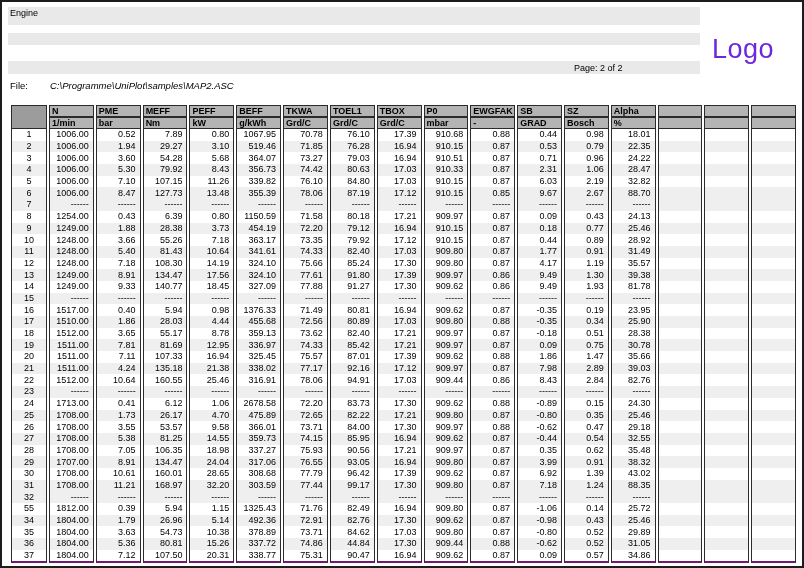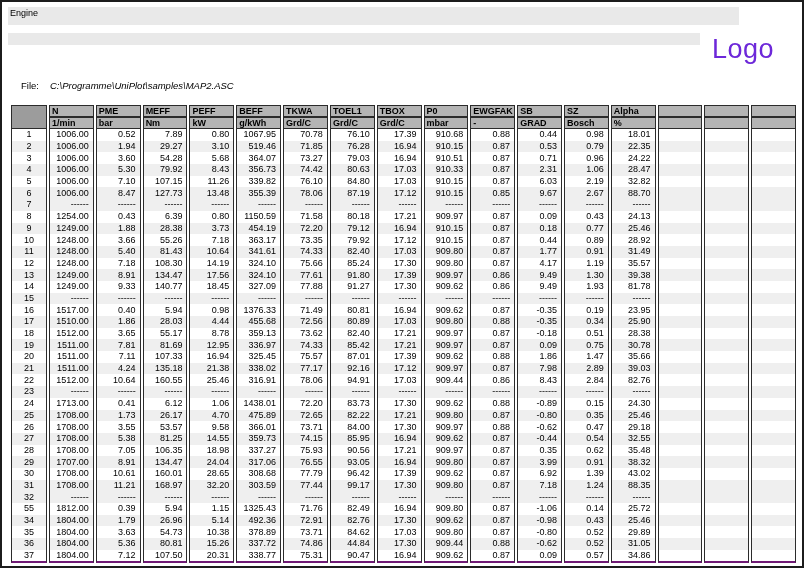--- a/index.html
+++ b/index.html
@@ -1,45 +1,48 @@
 <!DOCTYPE html>
 <html><head>
 <meta charset="utf-8">
 <style>
   html,body{margin:0;padding:0;background:#fff;}
   body{width:804px;height:568px;position:relative;font-family:"Liberation Sans",sans-serif;overflow:hidden;}
   .page{position:absolute;left:0;top:0;width:804px;height:568px;box-sizing:border-box;border:2px solid #1c1c1c;background:#fff;}
   .bar{position:absolute;left:6px;width:692px;background:#e9e9e9;}
-  .bar1{top:5px;height:18px;padding-left:39px;}
+  .bar1{top:5px;height:18px;}
   .bar2{top:31px;height:12px;}
   .bar3{top:59px;height:13px;}
   .engine-label{position:absolute;left:2px;top:1px;font-size:9px;color:#000;}
   .pagelbl{position:absolute;left:566px;top:2px;font-size:9px;color:#000;}
   .logo{position:absolute;top:32px;right:28px;font-size:27px;color:#6d28d9;letter-spacing:0.5px;}
-  .filerow{position:absolute;left:8px;top:78px;font-size:9.5px;color:#000;text-align:center;}
+  .filerow{position:absolute;left:8px;top:78px;font-size:9.5px;color:#000;}
   .filelbl{display:inline-block;width:40px;}
   .filepath{font-style:italic;}
   table.data-table{position:absolute;left:7px;top:103px;width:789px;border-collapse:separate;border-spacing:2px 0;table-layout:fixed;}
   table.data-table th, table.data-table td{overflow:hidden;white-space:nowrap;box-sizing:border-box;}
   thead th{background:#b4b4b4;border:1px solid #2b2b2b;height:12px;font-size:9px;font-weight:bold;text-align:left;padding:0 2px;color:#000;}
   thead th.corner{background:#9c9c9c;}
   tbody td{border-left:1px solid #2b2b2b;border-right:1px solid #2b2b2b;height:11.7px;font-size:9px;line-height:11px;text-align:right;padding:0 4px 0 0;color:#000;}
   tbody td.rownum{text-align:center;padding:0;}
   tbody tr.stripe td{background:#efefef;}
   tbody tr:last-child td{border-bottom:2px solid #701a75;}
 </style>
 </head>
 <body>
 
 <div class="page">
 
   <div class="bar bar1">
     <span class="engine-label">Engine</span>
   </div>
   <div class="bar bar2"></div>
+  <div class="bar bar3">
+    <span class="pagelbl">Page:  2 of 2</span>
+  </div>
 
   <div class="logo">Logo</div>
 
   <div class="filerow">
     <span class="filelbl">File:</span><span class="filepath">C:\Programme\UniPlot\samples\MAP2.ASC</span>
   </div>
 
   <table class="data-table">
     <colgroup>
       <col style="width:36px">
@@ -536,21 +539,21 @@
           <td></td>
           <td></td>
           <td></td>
         </tr>
         <tr>
           <td class="rownum">24</td>
           <td>1713.00</td>
           <td>0.41</td>
           <td>6.12</td>
           <td>1.06</td>
-          <td>1438.01</td>
+          <td>2678.58</td>
           <td>72.20</td>
           <td>83.73</td>
           <td>17.30</td>
           <td>909.62</td>
           <td>0.88</td>
           <td>-0.89</td>
           <td>0.15</td>
           <td>24.30</td>
           <td></td>
           <td></td>

